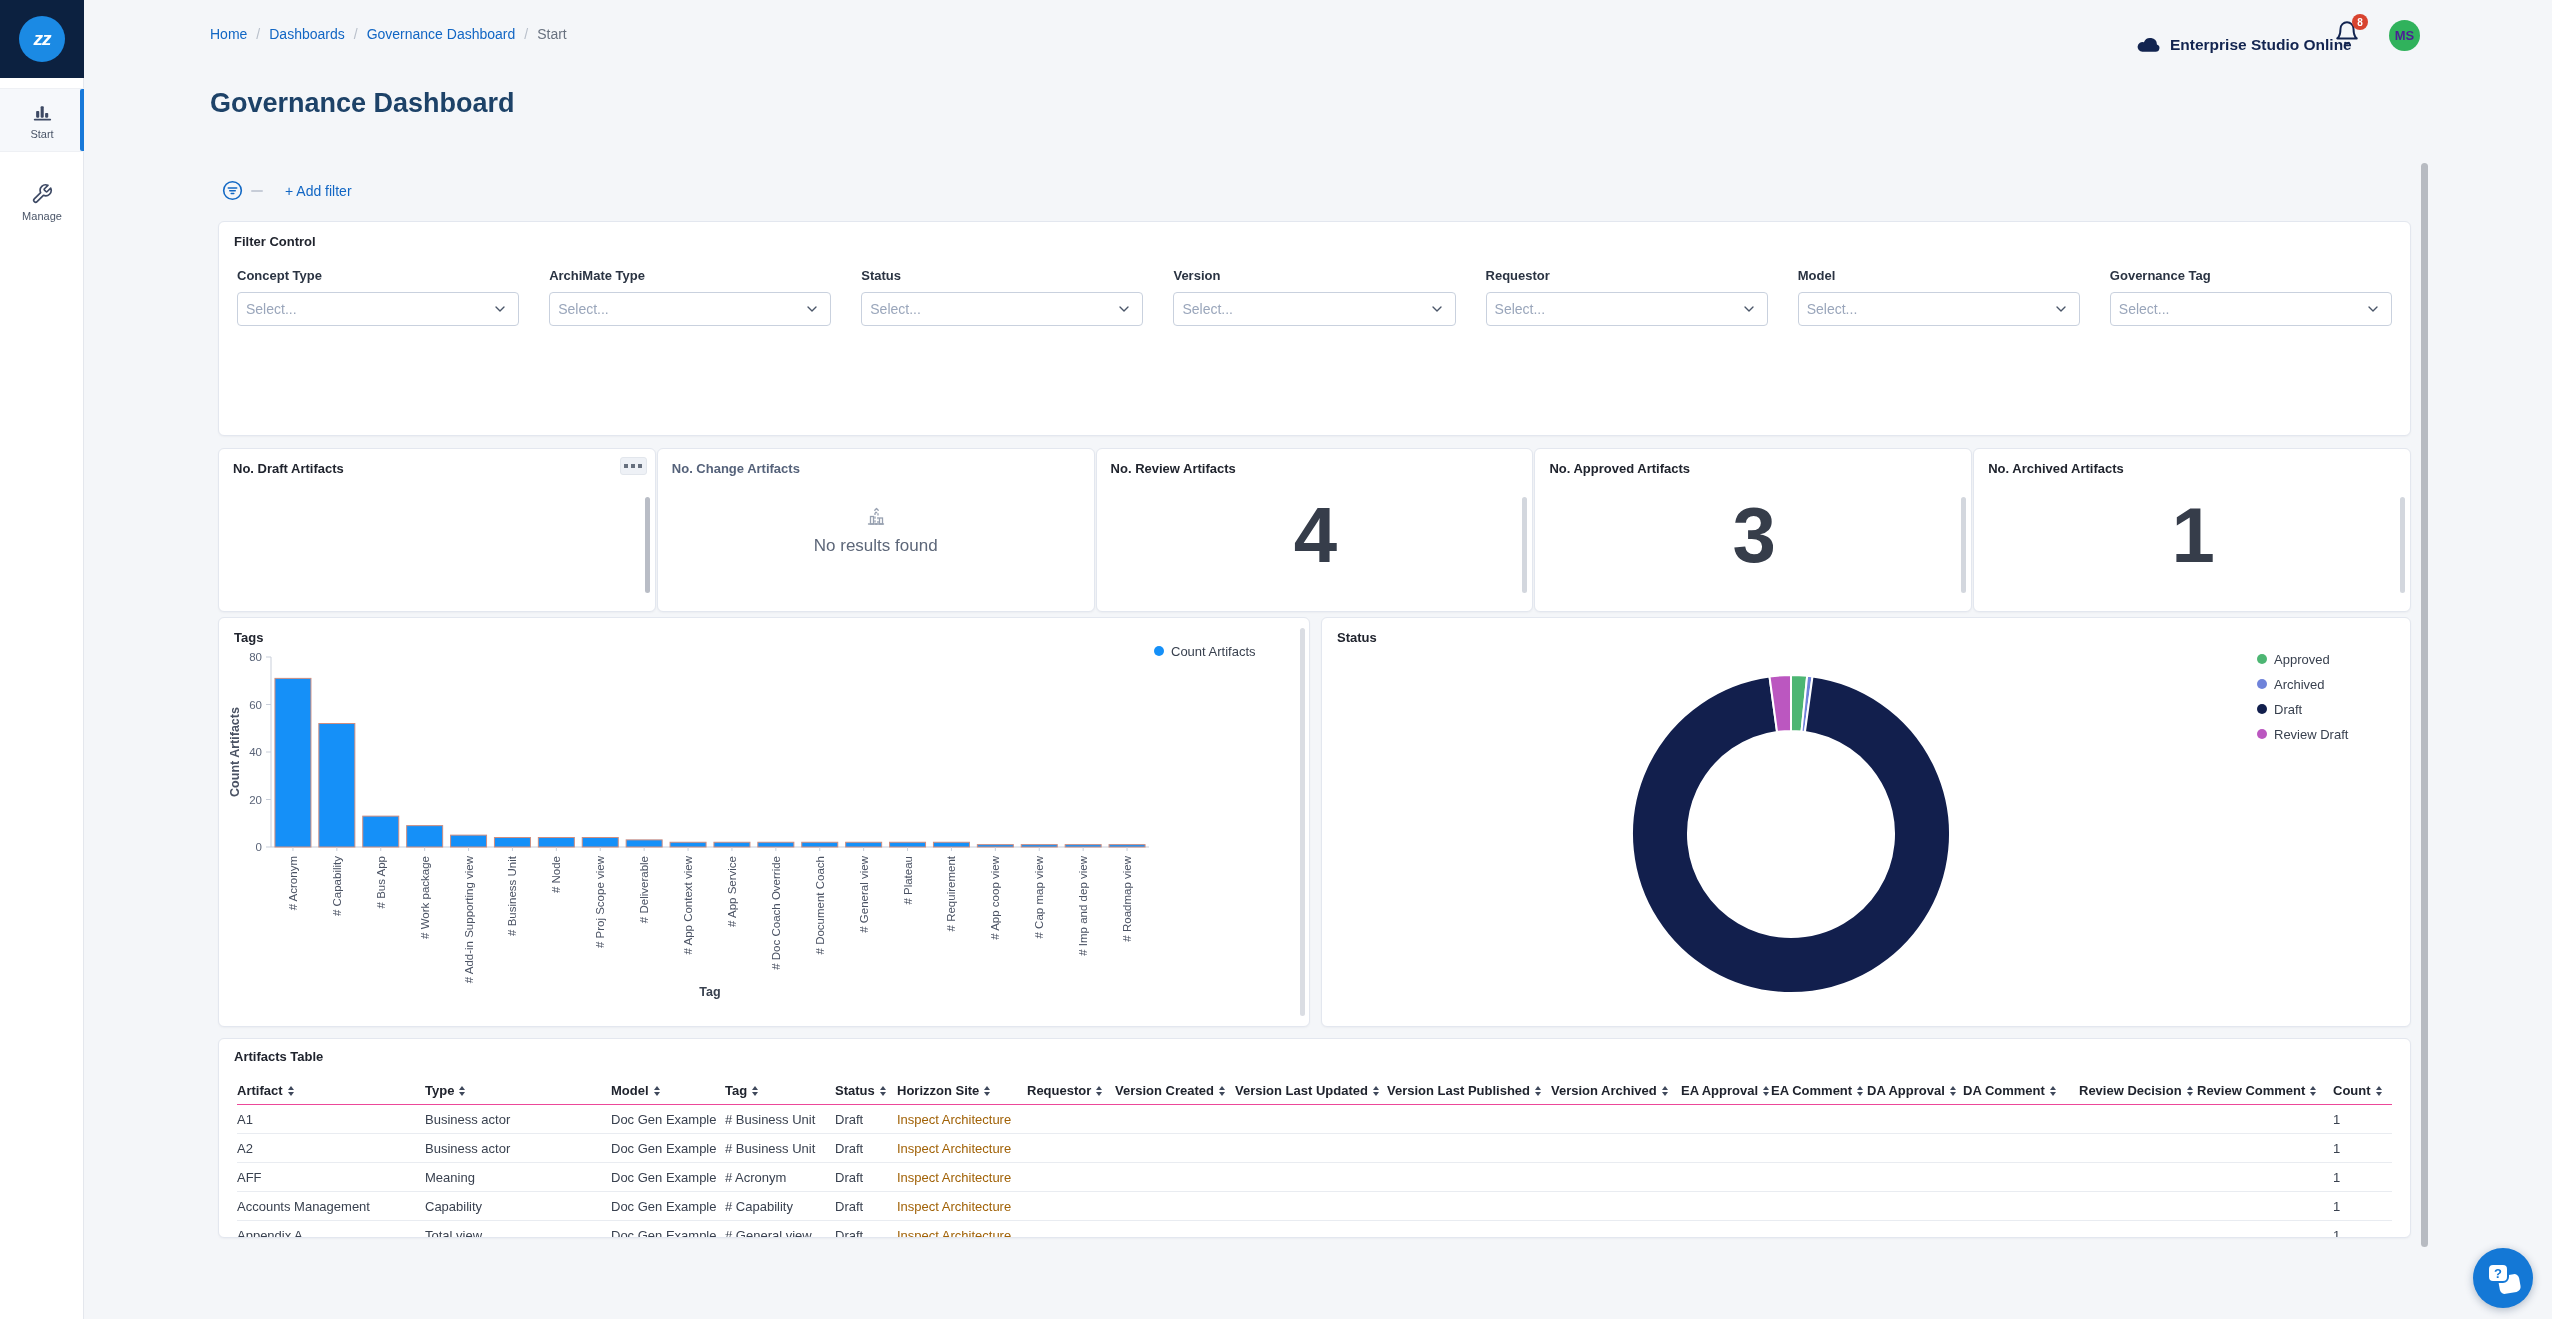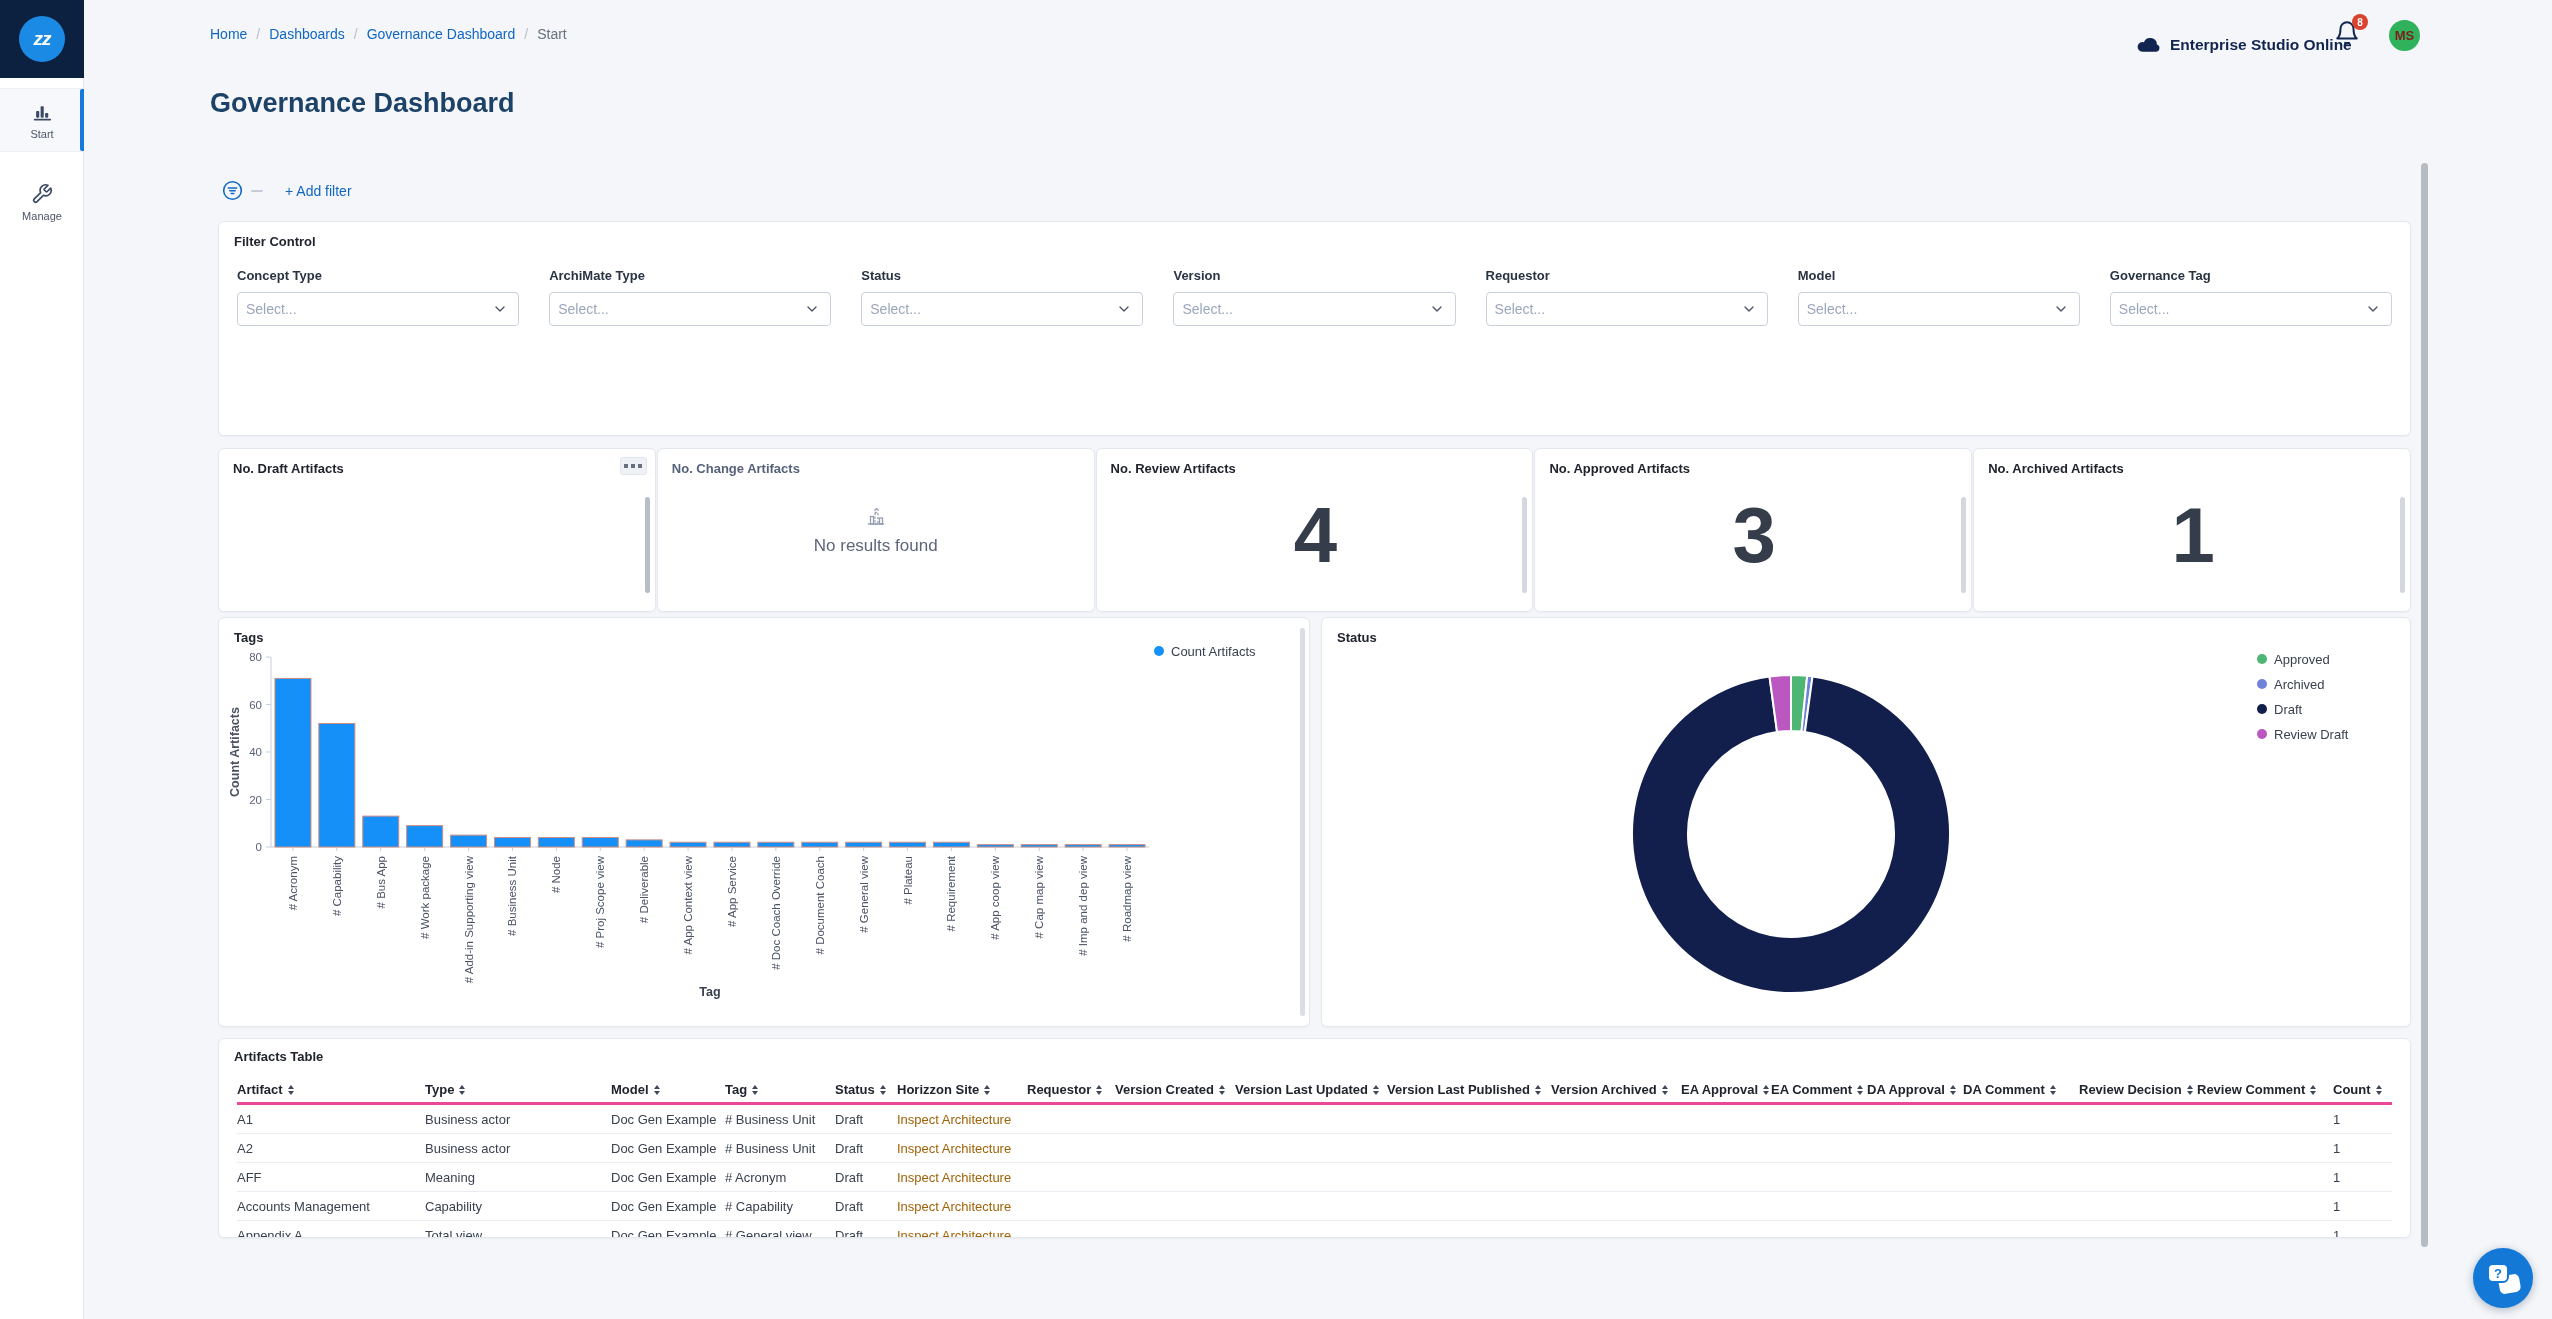--- a/index.html
+++ b/index.html
@@ -19,21 +19,21 @@
 
   
   .breadcrumb { position:absolute; left:210px; top:26px; font-size:14px; display:flex; align-items:center; gap:9px; }
   .crumb-link { color:#1166c4; cursor:pointer; }
   .crumb-current { color:#68717f; }
   .crumb-sep { color:#b9c0cb; }
   .product { position:absolute; left:2135px; top:31px; display:flex; align-items:center; gap:8px; }
   .product-name { font-size:15.5px; font-weight:700; color:#122450; }
   .bell-wrap { position:absolute; left:2334px; top:20px; width:34px; height:34px; cursor:pointer; }
   .badge { position:absolute; left:18px; top:-6px; min-width:16px; height:16px; border-radius:8px; background:#d8432f; color:#fff; font-size:10px; font-weight:700; display:flex; align-items:center; justify-content:center; }
-  .avatar { position:absolute; left:2389px; top:20px; width:31px; height:31px; border-radius:50%; background:#30b25c; color:#7f1d1d; font-size:13px; font-weight:700; display:flex; align-items:center; justify-content:center; cursor:pointer; }
+  .avatar { position:absolute; left:2389px; top:20px; width:31px; height:31px; border-radius:50%; background:#30b25c; color:#4c1d95; font-size:13px; font-weight:700; display:flex; align-items:center; justify-content:center; cursor:pointer; }
 
   .page-title { position:absolute; left:210px; top:88px; font-size:27px; font-weight:600; color:#1d4268; }
 
   
   .addfilter-row { position:absolute; left:222px; top:180px; display:flex; align-items:center; gap:8px; }
   .filter-dash { width:12px; height:2px; background:#c7cdd8; border-radius:1px; }
   .addfilter-link { font-size:14px; color:#1166c4; margin-left:14px; cursor:pointer; }
 
   
   .panel { position:absolute; background:#fff; border:1px solid #e3e7ef; border-radius:6px; box-shadow:0 1px 2px rgba(16,24,40,.04); }
@@ -68,21 +68,21 @@
   .legend-label { font-size:13px; color:#39414f; white-space:nowrap; }
   .tags-legend { left:935px; top:26px; }
   .status-legend { left:935px; top:34px; }
   .chart-svg { position:absolute; left:0; top:0; }
   .panel-scroll { position:absolute; right:4px; top:10px; bottom:10px; width:5px; border-radius:3px; background:#dadde3; cursor:pointer; }
 
   
   .table-panel { left:218px; top:1038px; width:2193px; height:200px; overflow:hidden; }
   .tbl { position:absolute; left:18px; right:18px; top:38px; }
   .tbl-row { display:grid; grid-template-columns:188px 186px 114px 110px 62px 130px 88px 120px 152px 164px 130px 90px 96px 96px 116px 118px 136px 56px; align-items:center; }
-  .tbl-head { height:28px; border-bottom:3px solid #ec4899; }
+  .tbl-head { height:28px; border-bottom:1px solid #ec4899; }
   .tbl-head .hcell { font-size:13px; font-weight:700; color:#20242e; display:flex; align-items:center; gap:5px; cursor:pointer; padding-right:8px; white-space:nowrap; }
   .sort { display:inline-flex; flex-direction:column; gap:2px; }
   .sort i { width:0; height:0; border-left:3.5px solid transparent; border-right:3.5px solid transparent; display:block; }
   .sort .up { border-bottom:4px solid #3f485b; }
   .sort .down { border-top:4px solid #3f485b; }
   .tbl-body .tbl-row { height:29px; border-bottom:1px solid #e9ecf1; cursor:pointer; }
   .tcell { font-size:13px; color:#39414f; white-space:nowrap; overflow:hidden; padding-right:8px; }
   .tcell.link { color:#a16207; }
 
   

